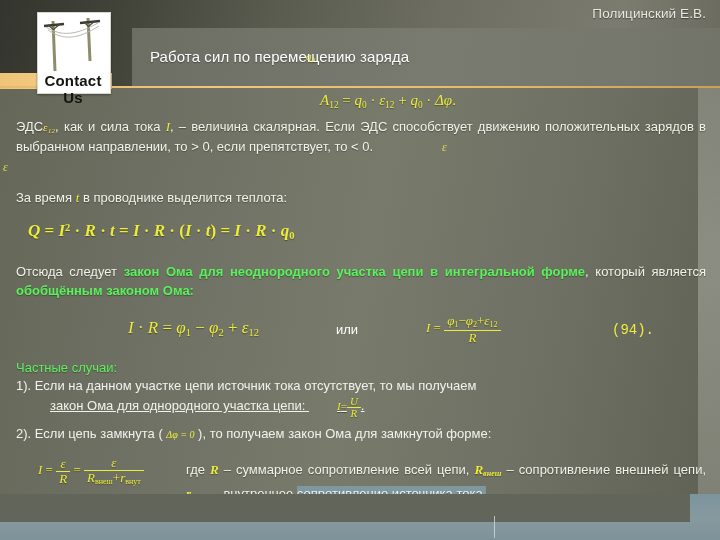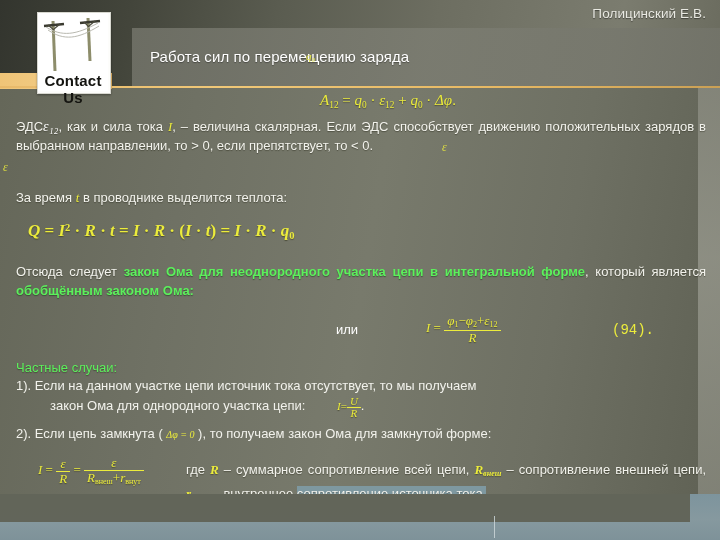--- a/index.html
+++ b/index.html
@@ -75,27 +75,27 @@
   .just{text-align:justify;text-justify:inter-word;}
   .p1{left:16px;top:117px;width:690px;}
   .p2{left:16px;top:188px;width:690px;}
   .p3{left:16px;top:262px;width:690px;}
   .p4{left:16px;top:358px;width:690px;}
 
   .green{color:#5cf05c;font-weight:bold;text-shadow:0 1px 1px rgba(20,50,20,.5);}
   .greenplain{color:#5cf05c;}
   .ital-y{font-family:"Liberation Serif",serif;font-style:italic;color:#ecec3c;}
 
-  .eps-inline{font-family:"Liberation Serif",serif;font-style:italic;color:#ffffff;font-size:14px;}
+  .eps-inline{font-family:"Liberation Serif",serif;font-style:italic;color:#fde047;font-size:11px;}
   .eps-float{position:absolute;color:#ecec3c;font-family:"Liberation Serif",serif;
     font-style:italic;font-size:12px;opacity:.85;}
 
   .num-list{position:absolute;left:16px;top:376px;width:690px;color:#f2f2ec;font-size:13px;line-height:20px;}
   .li{position:relative;margin-bottom:2px;}
-  .li-indent{padding-left:34px;}
+  .li-indent{padding-left:34px;text-decoration:underline;}
 
   .closed-cond{font-family:"Liberation Serif",serif;font-style:italic;color:#ecec3c;font-size:10px;}
   .f-final{position:absolute;left:10px;top:456px;font-size:13px;}
   .tail{position:absolute;left:186px;top:460px;width:520px;color:#f2f2ec;font-size:13px;
     line-height:20px;text-align:justify;text-justify:inter-word;
     text-shadow:0 1px 1px rgba(35,35,20,.45);}
   .sub-i{font-family:"Liberation Serif",serif;font-style:italic;color:#ecec3c;}
   .sub-i sub{font-size:.62em;vertical-align:-.25em;}
 
   .selected{background:#7e98a0;}
@@ -189,20 +189,31 @@
     <span>R</span>
     <span class="op">·</span>
     <span>q</span><sub>0</sub>
   </div>
 
   <div class="para p3 just">
     <span>Отсюда следует </span><span class="green">закон Ома для неоднородного участка цепи в интегральной форме</span><span>, который является </span><span class="green">обобщённым законом Ома:</span>
   </div>
 
   <div class="eq-row">
+    <div class="eq-left mt">
+      <span>I</span>
+      <span class="op">·</span>
+      <span>R</span>
+      <span class="op">=</span>
+      <span>φ</span><sub>1</sub>
+      <span class="op">−</span>
+      <span>φ</span><sub>2</sub>
+      <span class="op">+</span>
+      <span>ε</span><sub>12</sub>
+    </div>
 
     <div class="eq-ili">или</div>
 
     <div class="eq-right mt">
       <span>I</span>
       <span class="op">=</span>
       <span class="frac">
         <span class="num"><span>φ</span><sub>1</sub><span class="op">−</span><span>φ</span><sub>2</sub><span class="op">+</span><span>ε</span><sub>12</sub></span>
         <span class="den">R</span>
       </span>

